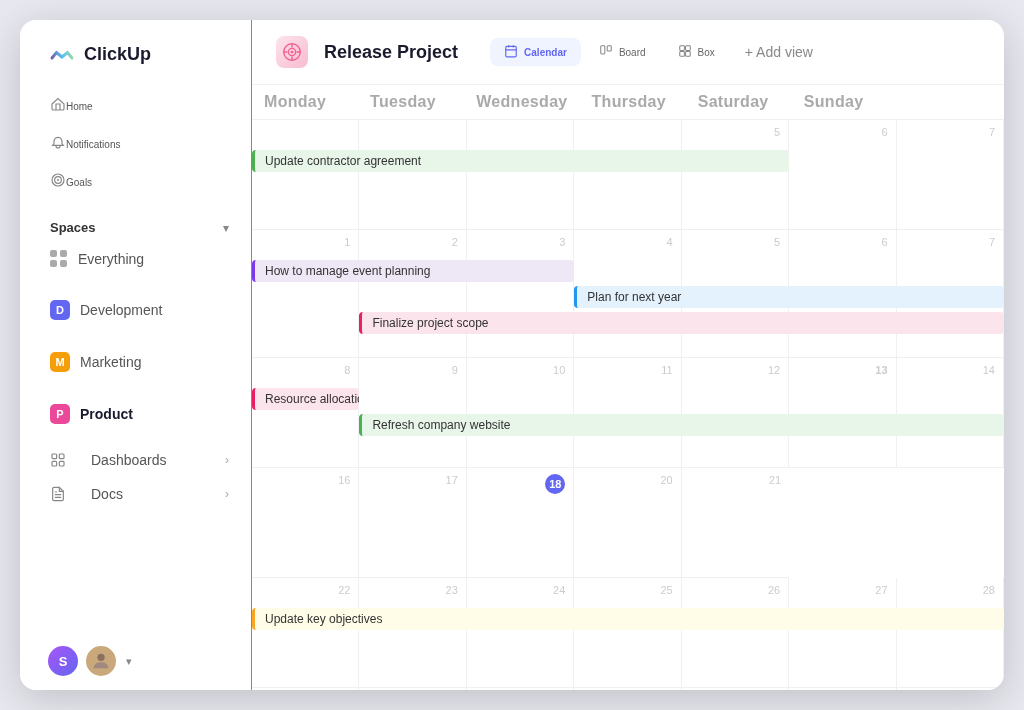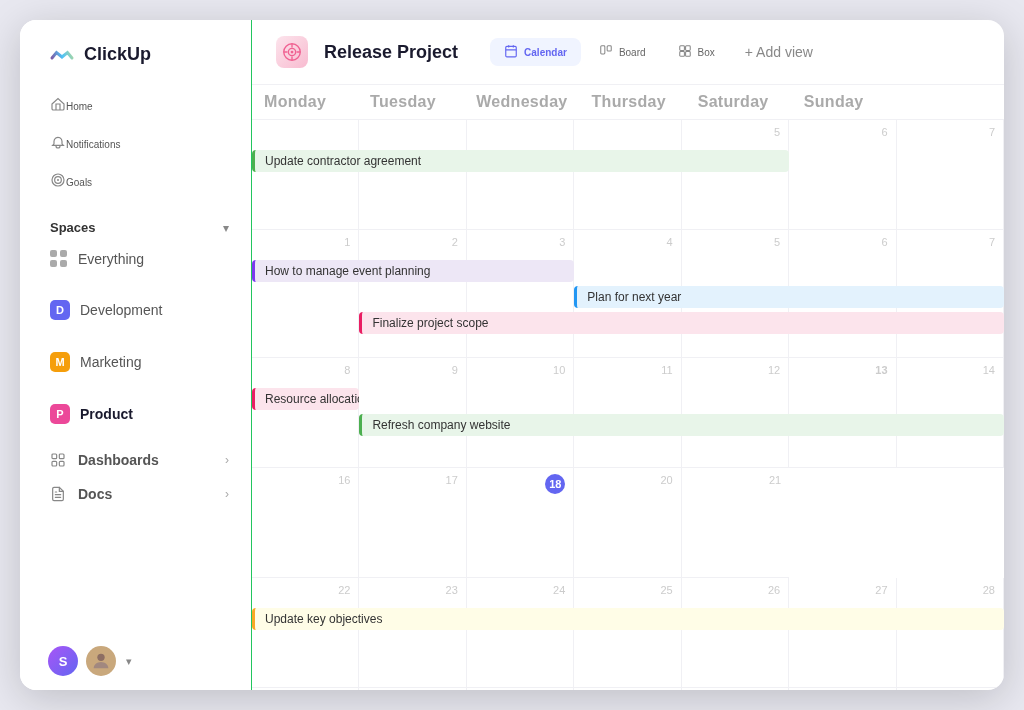--- a/index.html
+++ b/index.html
@@ -122,21 +122,21 @@
     .bottom-nav-item {
       display: flex;
       align-items: center;
       justify-content: space-between;
       padding: 9px 12px;
       border-radius: 8px;
       cursor: pointer;
       font-size: 14px;
       color: #555;
     }
-    .bottom-nav-left { display: flex; align-items: center; gap: 12px; font-weight: bold; }
+    .bottom-nav-left { display: flex; align-items: center; gap: 25px; }
     .sidebar-footer {
       margin-top: auto;
       padding: 14px 20px;
       display: flex;
       align-items: center;
       gap: 8px;
     }
     .avatar {
       width: 30px;
       height: 30px;

